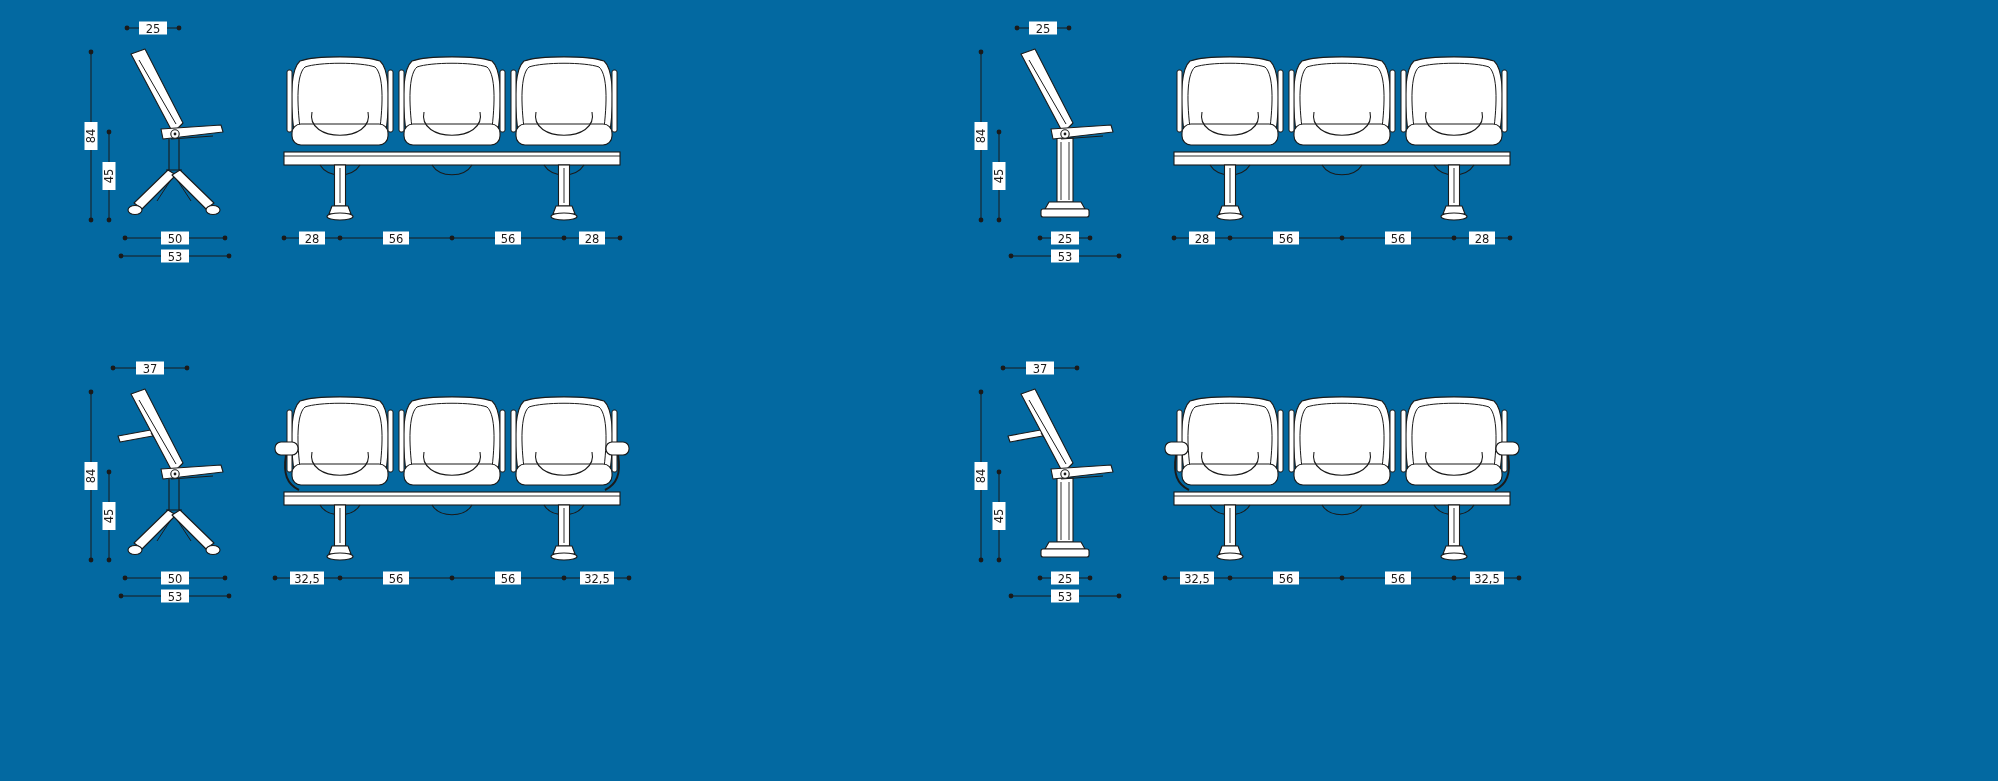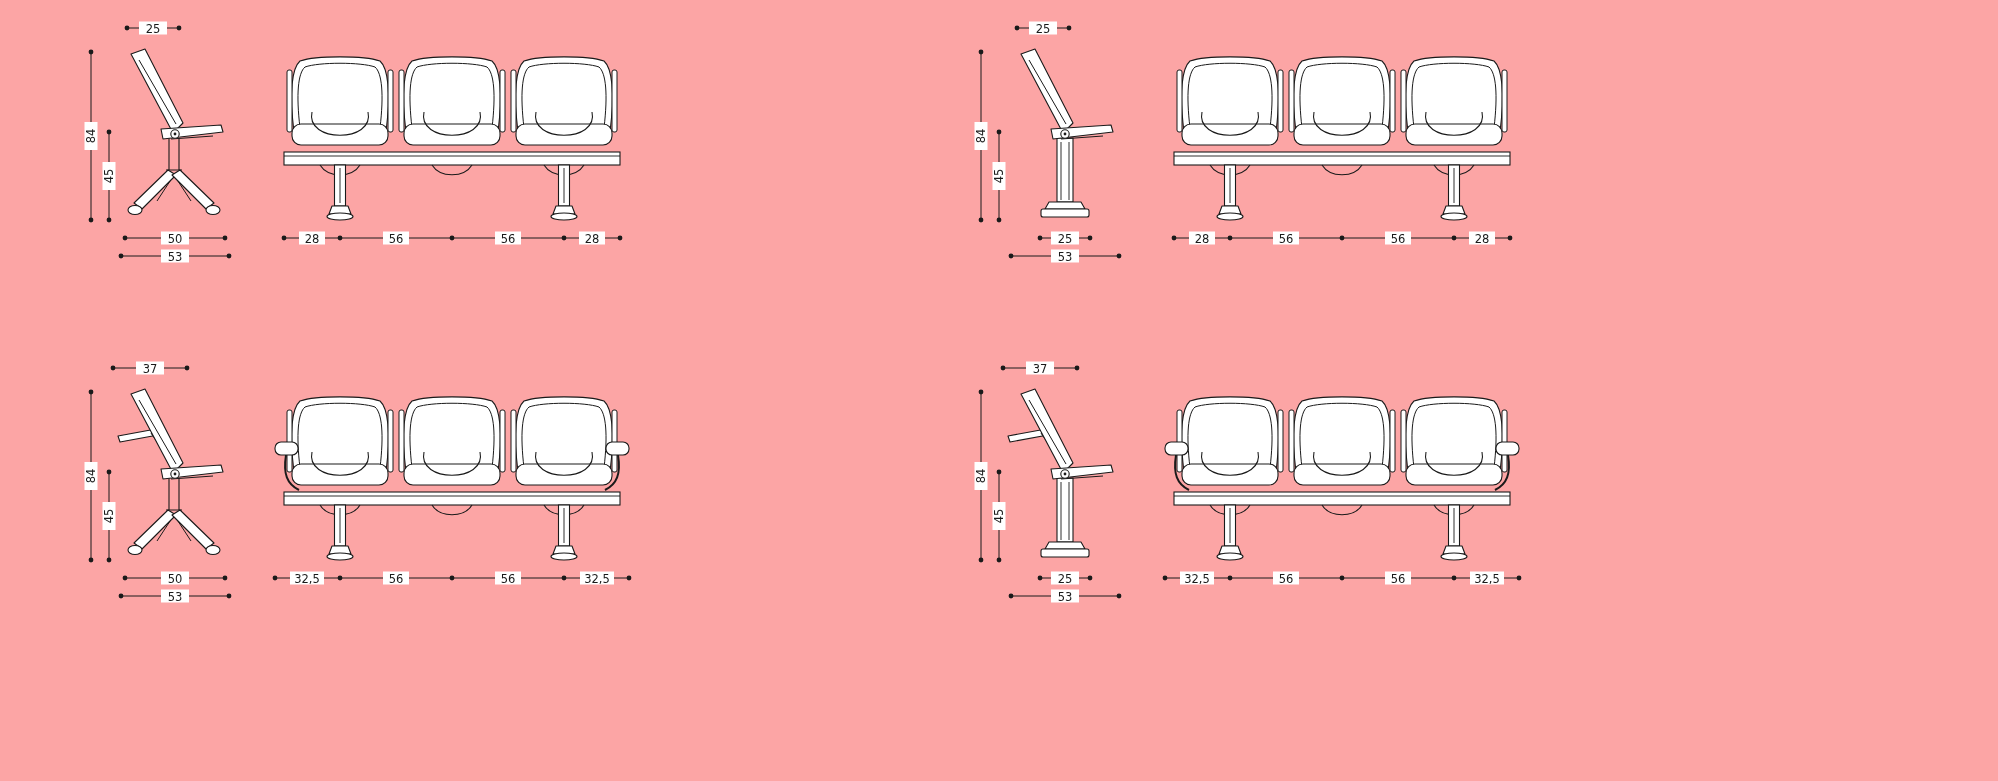--- a/index.html
+++ b/index.html
@@ -1,18 +1,18 @@
 <!DOCTYPE html>
 <html><head>
 <meta charset="utf-8">
 <style>
   * { box-sizing: border-box; }
   html,body { margin:0; padding:0; background:#ffffff; }
   body { font-family:"DejaVu Sans", sans-serif; }
-  .sheet { position:relative; width:1998px; height:781px; background:#fca5a5; overflow:hidden; }
+  .sheet { position:relative; width:1998px; height:781px; background:#0369a1; overflow:hidden; }
   .panel { position:absolute; width:660px; height:290px; }
   #p0 { left:40px;  top:8px; }
   #p1 { left:930px; top:8px; }
   #p2 { left:40px;  top:348px; }
   #p3 { left:930px; top:348px; }
   .side-svg  { position:absolute; left:15px;  top:4px; }
   .front-svg { position:absolute; left:230px; top:4px; }
   .dim line   { stroke:#1a1a1a; stroke-width:1; }
   .dim circle { fill:#1a1a1a; stroke:none; }
   .dim rect   { fill:#ffffff; stroke:none; }

